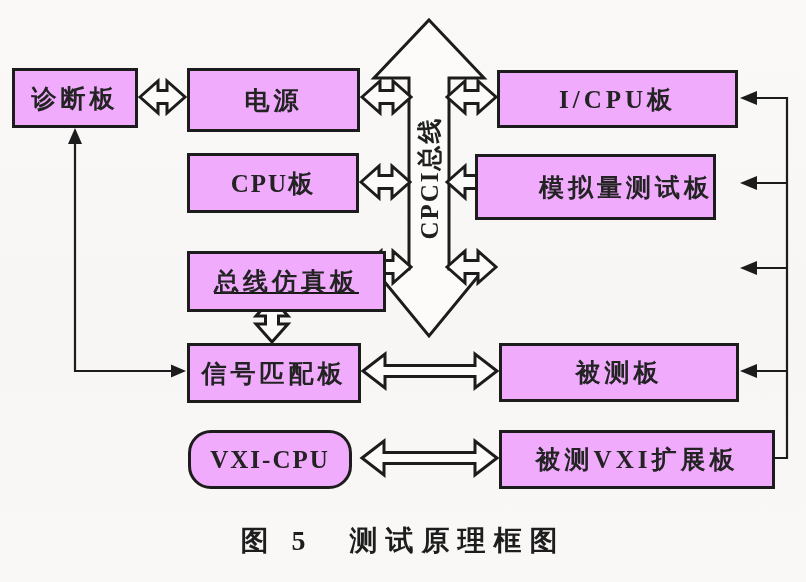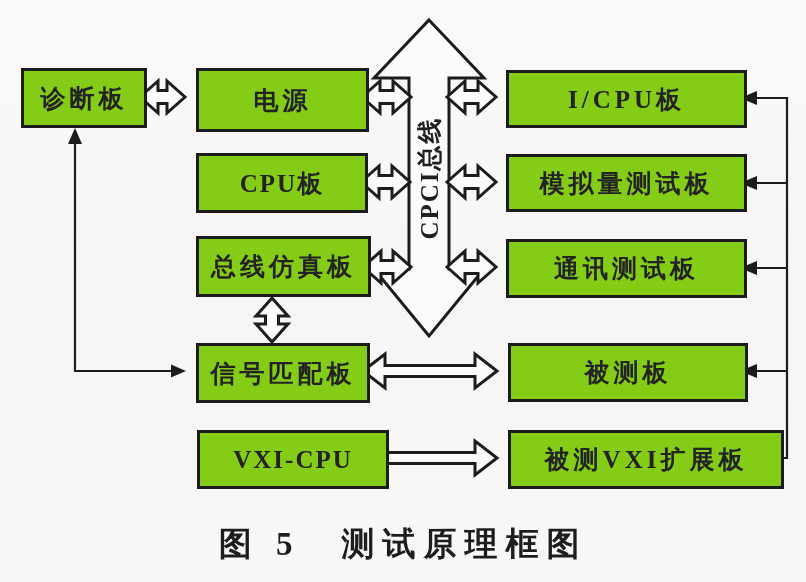--- a/index.html
+++ b/index.html
@@ -6,38 +6,37 @@
   body{
     width:806px;height:582px;overflow:hidden;
     background:linear-gradient(180deg,#faf9f7 0%,#f7f6f4 55%,#f9f8f6 100%);
     font-family:"Liberation Serif","DejaVu Serif",serif;
     color:#191919;
   }
   .canvas{position:relative;width:806px;height:582px;}
   .node{
     position:absolute;
     border:3px solid #1c1c1c;
-    background:#84cc16;
+    background:#f0abfc;
     display:flex;align-items:center;justify-content:center;
     box-sizing:border-box;
-    margin-left:9px;
   }
   .node .lbl{
     font-size:25px;
     font-weight:600;
     letter-spacing:4px;
     white-space:nowrap;
     color:#232323;
   }
   .node .lbl.latin{letter-spacing:2px;}
   .connectors{position:absolute;left:0;top:0;}
   .caption{
     position:absolute;left:0;top:522px;width:806px;
     text-align:center;
-    font-size:33px;font-weight:700;letter-spacing:8px;
+    font-size:28px;font-weight:700;letter-spacing:8px;
     color:#1d1d1d;
   }
   .bus-label{
     font-size:25px;font-weight:700;letter-spacing:2px;
     fill:#202020;
     font-family:"Liberation Serif","DejaVu Serif",serif;
   }
 </style>
 </head>
 <body>
@@ -96,43 +95,40 @@
   </div>
 
   <div class="node" style="left:187px;top:68px;width:173px;height:64px;">
     <span class="lbl">电源</span>
   </div>
 
   <div class="node" style="left:187px;top:153px;width:172px;height:60px;justify-content:center;">
     <span class="lbl latin">CPU板</span>
   </div>
 
-  <div class="node" style="left:187px;top:236px;width:175px;height:61px;">
+  <div class="node" style="left:187px;top:251px;width:199px;height:61px;text-decoration:underline;">
     <span class="lbl">总线仿真板</span>
   </div>
 
   <div class="node" style="left:187px;top:343px;width:174px;height:60px;">
     <span class="lbl">信号匹配板</span>
   </div>
 
-  <div class="node" style="left:188px;top:430px;width:192px;height:59px;">
+  <div class="node" style="left:188px;top:430px;width:164px;height:59px;border-radius:23px;">
     <span class="lbl latin">VXI-CPU</span>
   </div>
 
   <div class="node" style="left:497px;top:70px;width:241px;height:58px;">
     <span class="lbl">I/CPU板</span>
   </div>
 
-  <div class="node" style="left:497px;top:154px;width:241px;height:58px;">
+  <div class="node" style="left:475px;top:154px;width:241px;height:66px;justify-content:flex-end;">
     <span class="lbl">模拟量测试板</span>
   </div>
 
-  <div class="node" style="left:497px;top:239px;width:241px;height:59px;">
-    <span class="lbl">通讯测试板</span>
-  </div>
 
   <div class="node" style="left:499px;top:343px;width:240px;height:59px;font-family:Liberation Mono, monospace;">
     <span class="lbl">被测板</span>
   </div>
 
   <div class="node" style="left:499px;top:430px;width:276px;height:59px;">
     <span class="lbl">被测VXI扩展板</span>
   </div>
 
   <div class="caption">图 5　测试原理框图</div>

